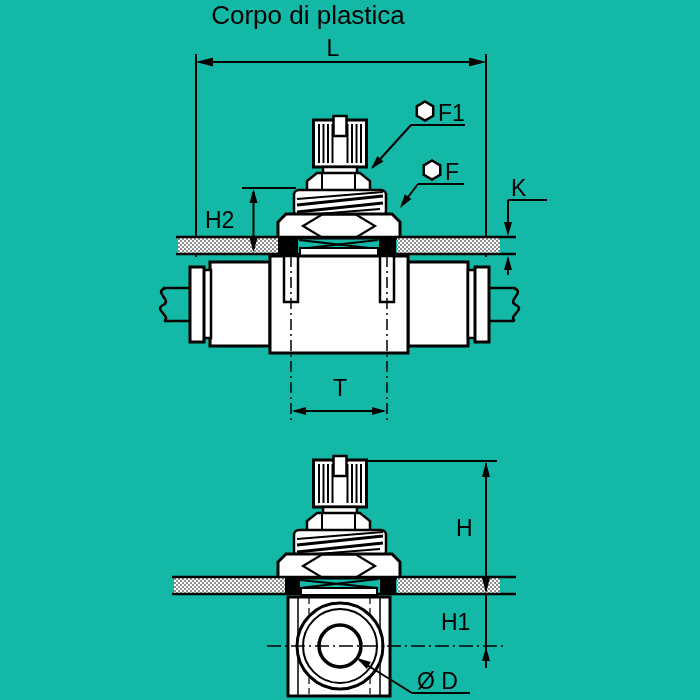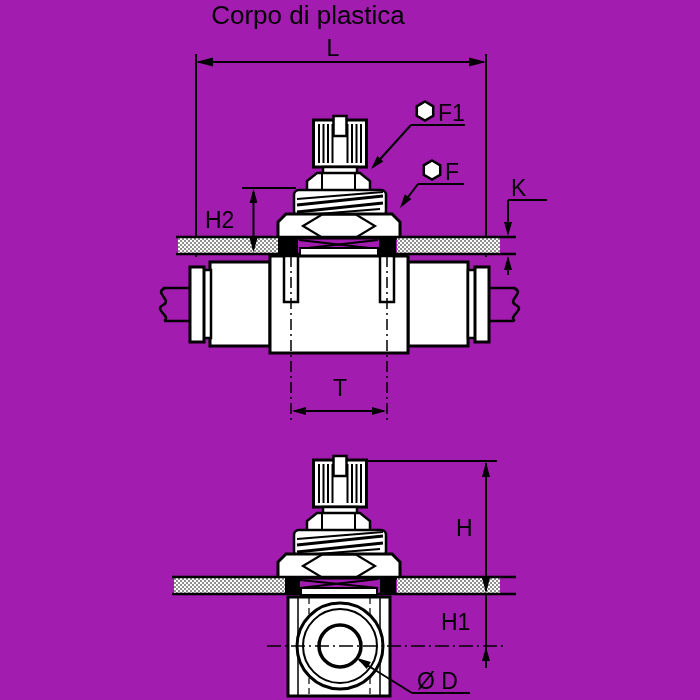--- a/index.html
+++ b/index.html
@@ -1,16 +1,16 @@
 <!DOCTYPE html>
 <html><head>
 <meta charset="utf-8">
 <style>
   html,body{margin:0;padding:0;background:#ffffff;}
-  .frame{position:relative;width:700px;height:700px;background:#a21caf;overflow:hidden;text-decoration:underline;}
+  .frame{position:relative;width:700px;height:700px;background:#14b8a6;overflow:hidden;text-decoration:underline;}
   svg text{font-family:"Liberation Sans","DejaVu Sans",sans-serif;font-size:23px;fill:#000;}
   svg text.title{font-size:26px;}
 </style>
 </head>
 <body>
 
 <div class="frame">
 <svg width="700" height="700" viewBox="0 0 700 700">
   <defs>
     <pattern id="dither" width="4" height="4" patternUnits="userSpaceOnUse">

